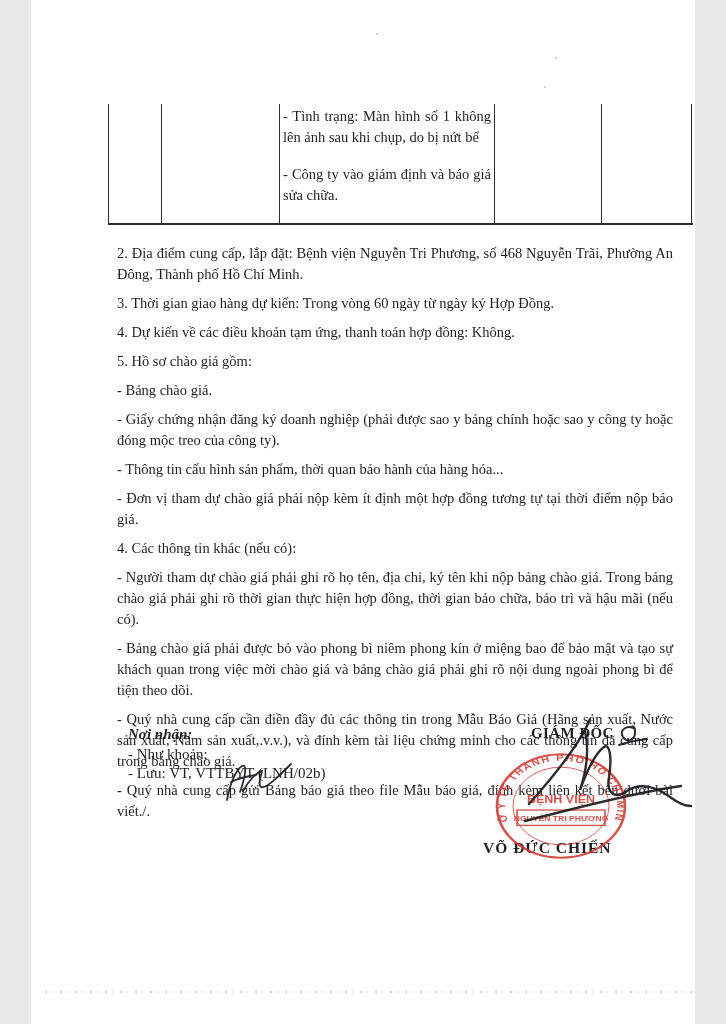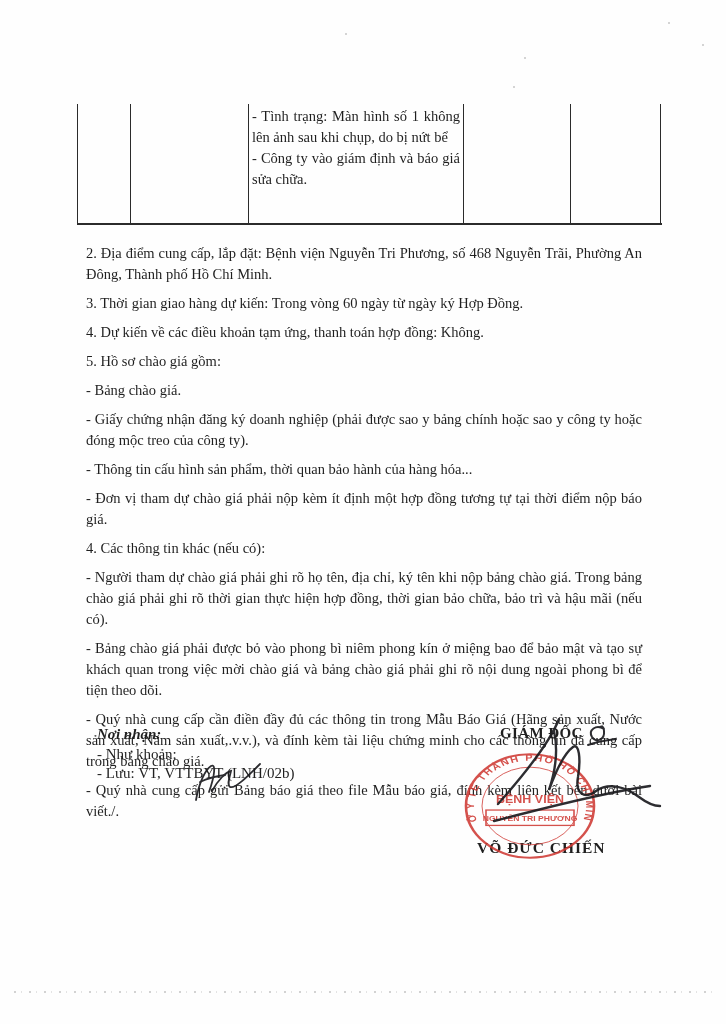--- a/index.html
+++ b/index.html
@@ -1,49 +1,49 @@
 <!DOCTYPE html>
 <html><head>
 <meta charset="utf-8">
 <style>
   html,body{margin:0;padding:0;background:#e8e8e8;}
   .page{
     position:relative;
-    width:726px;height:1024px;
+    width:664px;height:1024px;
     margin:0 auto;
     background:#fefefe;
     overflow:hidden;
     font-family:"Liberation Serif","DejaVu Serif",serif;
     color:#1f1f1f;
   }
   
   .vline{position:absolute;width:1.4px;top:104px;height:120px;background:#2b2b2b;}
   .hline{position:absolute;left:77px;width:585px;top:223px;height:1.6px;background:#2b2b2b;}
   .cell-text{
     position:absolute;left:252px;top:106px;width:208px;
     font-size:14.5px;line-height:21px;text-align:justify;
   }
   .cell-para{margin:0;}
-  .cell-para + .cell-para{margin-top:0;}
+  .cell-para + .cell-para{margin-top:16px;}
   
   .body-text{
     position:absolute;left:78px;top:235px;width:572px;
     font-size:14.5px;line-height:21px;
   }
   .body-para{margin:8px;text-align:justify;}
   
   .recipients{position:absolute;left:97px;top:725px;font-size:15px;line-height:18px;}
   .recip-title{font-weight:bold;font-style:italic;margin:0 0 2px 0;}
   .recip-line{margin:0 0 1px 0;}
   .director-title{
     position:absolute;left:500px;top:725px;
     font-size:15px;font-weight:bold;letter-spacing:.4px;
   }
   .signer-name{
-    position:absolute;left:477px;top:839px;z-index:1;
+    position:absolute;left:452px;top:839px;z-index:1;
     font-size:15.5px;font-weight:bold;letter-spacing:1px;white-space:nowrap;
   }
   .stamp-svg{position:absolute;left:462px;top:751px;z-index:2;opacity:.88;}
   .ink-svg{position:absolute;left:0;top:0;z-index:3;pointer-events:none;}
   
   .speck{position:absolute;width:2px;height:2px;background:#9a9a9a;border-radius:50%;opacity:.55;}
   .scan-noise{
     position:absolute;left:14px;top:991px;width:700px;height:1.6px;opacity:.45;
     background:repeating-linear-gradient(90deg,rgba(60,60,60,.5) 0 2px,transparent 2px 7px,rgba(60,60,60,.3) 7px 8px,transparent 8px 15px);
   }

